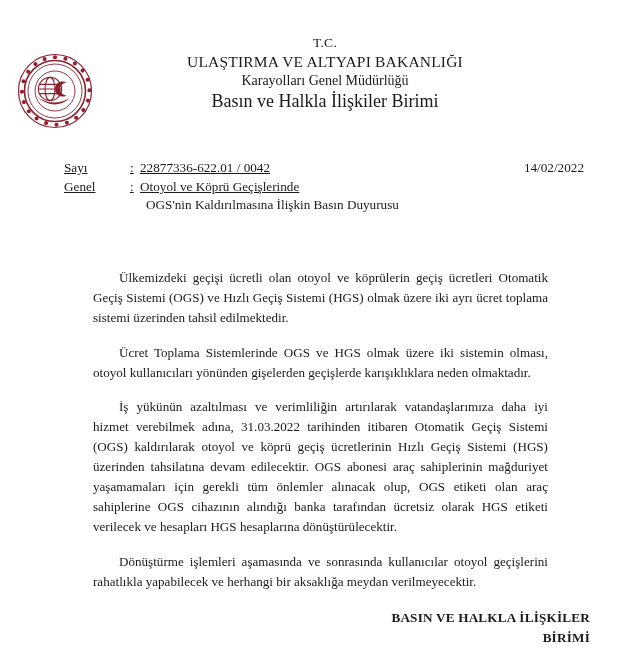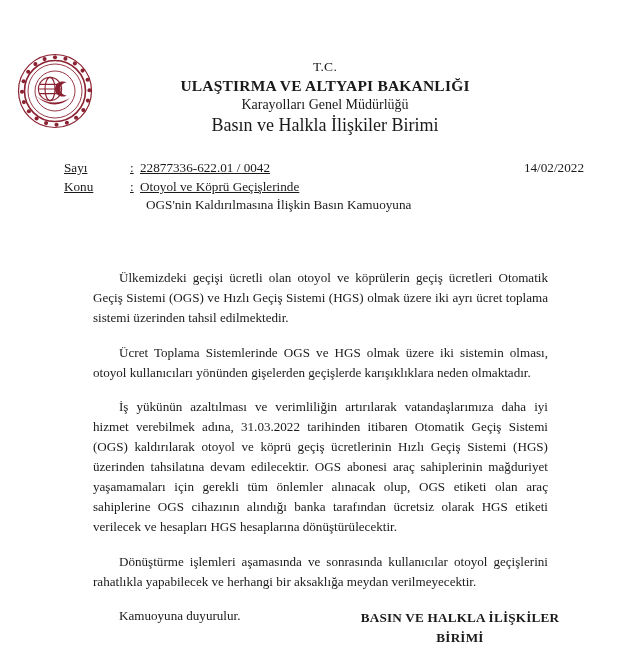--- a/index.html
+++ b/index.html
@@ -39,31 +39,29 @@
     width: 50px;
     height: 50px;
   }
   .header-text {
     position: absolute;
     left: 170px;
     top: 8px;
     width: 310px;
     text-align: center;
     line-height: 1.30;
-    margin-top: 24px;
   }
   .hdr-tc {
     font-size: 13.5px;
     letter-spacing: 0.3px;
   }
   .hdr-ministry {
     font-size: 15.5px;
     letter-spacing: 0.2px;
     white-space: nowrap;
-    font-weight: bold;
   }
   .hdr-dept {
     font-size: 14px;
   }
   .hdr-unit {
     font-size: 18px;
   }
 
   
   .meta {
@@ -122,21 +120,21 @@
   .closing {
     text-indent: 0;
   }
 
   
   .signature {
     position: absolute;
     left: 330px;
     top: 608px;
     width: 260px;
-    text-align: center;
+    text-align: right;
     font-weight: bold;
     font-size: 13.2px;
     line-height: 1.55;
     letter-spacing: 0.2px;
   }
 </style>
 </head>
 <body>
 
 <div class="page">
@@ -192,34 +190,33 @@
     </div>
   </div>
 
   <div class="meta">
     <div class="meta-row">
       <span class="meta-label">Sayı</span>
       <span class="meta-colon">:</span>
       <span class="meta-value">22877336-622.01 / 0042</span>
     </div>
     <div class="meta-row">
-      <span class="meta-label">Konu</span>
+      <span class="meta-label">Genel</span>
       <span class="meta-colon">:</span>
       <span class="meta-value">Otoyol ve Köprü Geçişlerinde</span>
     </div>
-    <div class="konu-second">OGS'nin Kaldırılmasına İlişkin Basın Kamuoyuna</div>
+    <div class="konu-second">OGS'nin Kaldırılmasına İlişkin Basın Duyurusu</div>
     <div class="meta-date">14/02/2022</div>
   </div>
 
   <div class="body">
     <p>Ülkemizdeki geçişi ücretli olan otoyol ve köprülerin geçiş ücretleri Otomatik Geçiş Sistemi (OGS) ve Hızlı Geçiş Sistemi (HGS) olmak üzere iki ayrı ücret toplama sistemi üzerinden tahsil edilmektedir.</p>
     <p>Ücret Toplama Sistemlerinde OGS ve HGS olmak üzere iki sistemin olması, otoyol kullanıcıları yönünden gişelerden geçişlerde karışıklıklara neden olmaktadır.</p>
     <p>İş yükünün azaltılması ve verimliliğin artırılarak vatandaşlarımıza daha iyi hizmet verebilmek adına, 31.03.2022 tarihinden itibaren Otomatik Geçiş Sistemi (OGS) kaldırılarak otoyol ve köprü geçiş ücretlerinin Hızlı Geçiş Sistemi (HGS) üzerinden tahsilatına devam edilecektir. OGS abonesi araç sahiplerinin mağduriyet yaşamamaları için gerekli tüm önlemler alınacak olup, OGS etiketi olan araç sahiplerine OGS cihazının alındığı banka tarafından ücretsiz olarak HGS etiketi verilecek ve hesapları HGS hesaplarına dönüştürülecektir.</p>
     <p class="last-para">Dönüştürme işlemleri aşamasında ve sonrasında kullanıcılar otoyol geçişlerini rahatlıkla yapabilecek ve herhangi bir aksaklığa meydan verilmeyecektir.</p>
-    <p class="closing">Kamuoyuna duyurulur.</p>
   </div>
 
   <div class="signature">
     <div>BASIN VE HALKLA İLİŞKİLER</div>
     <div>BİRİMİ</div>
   </div>
 
 </div>
 
 </body></html>

